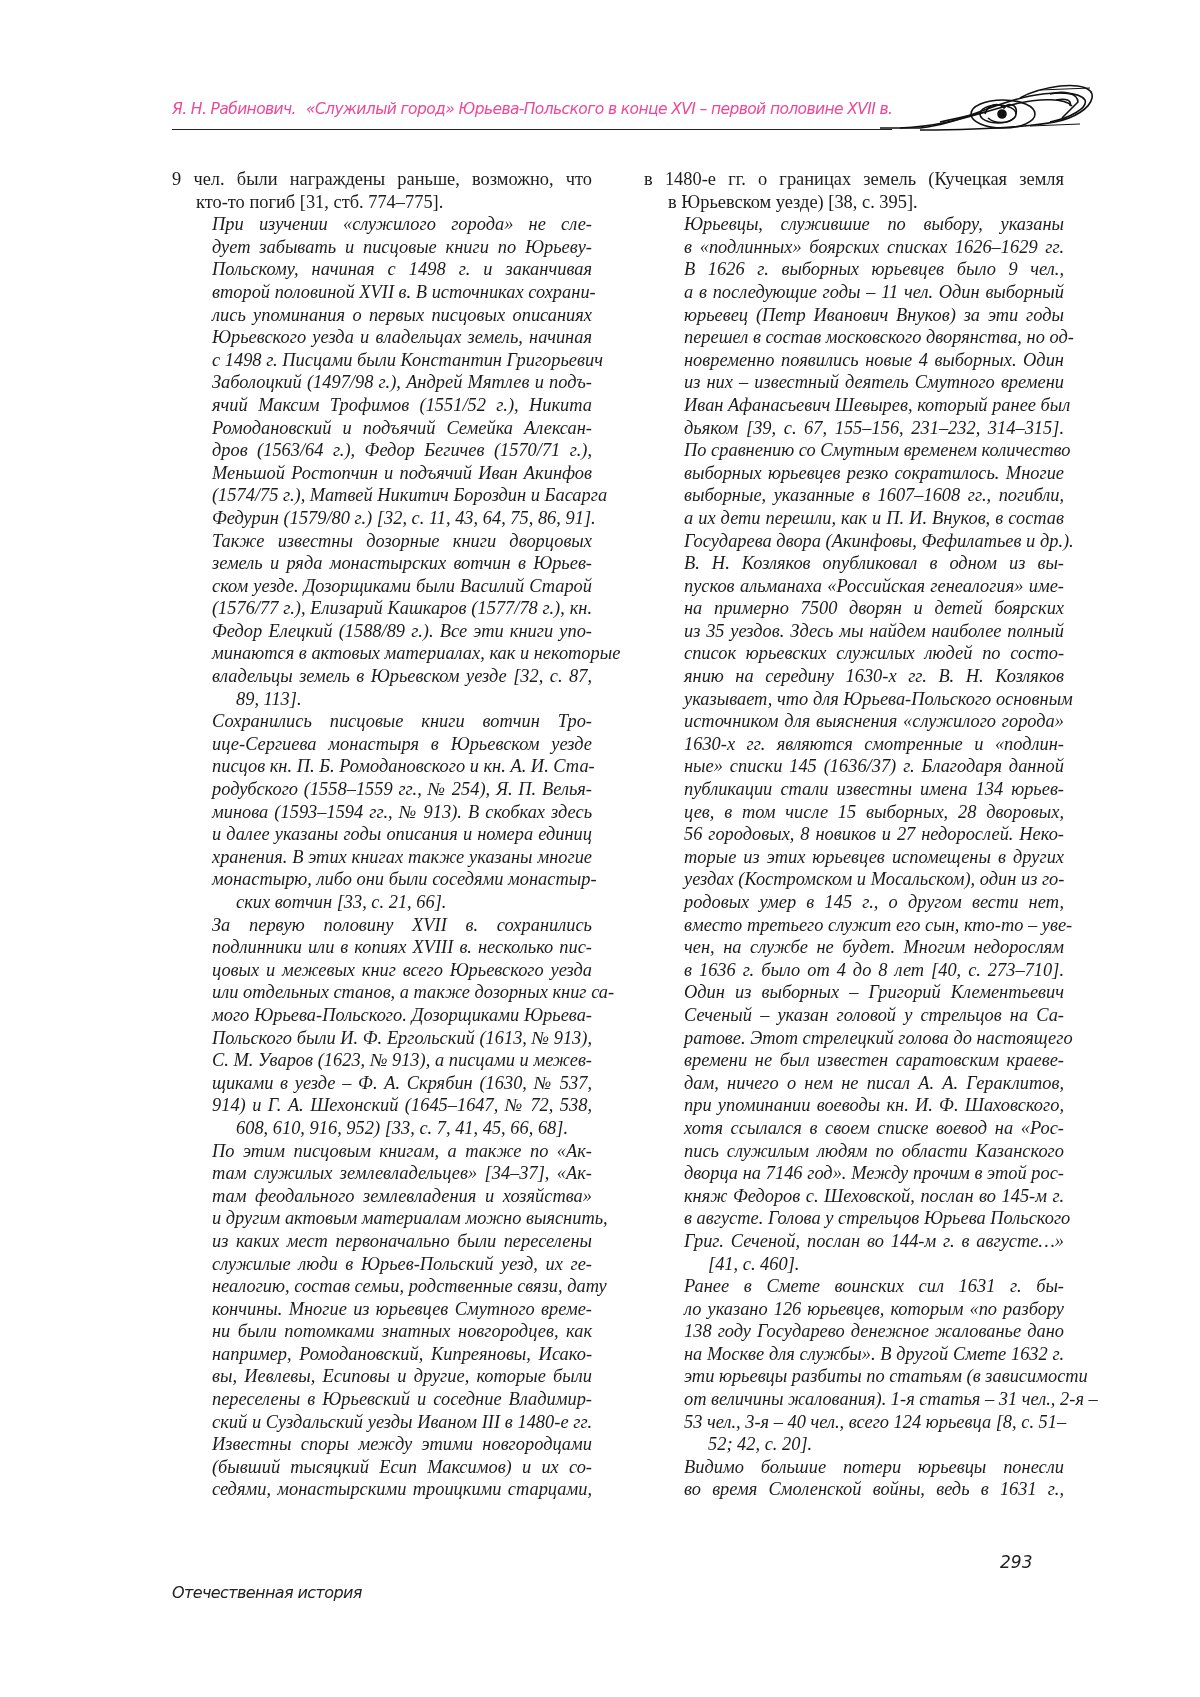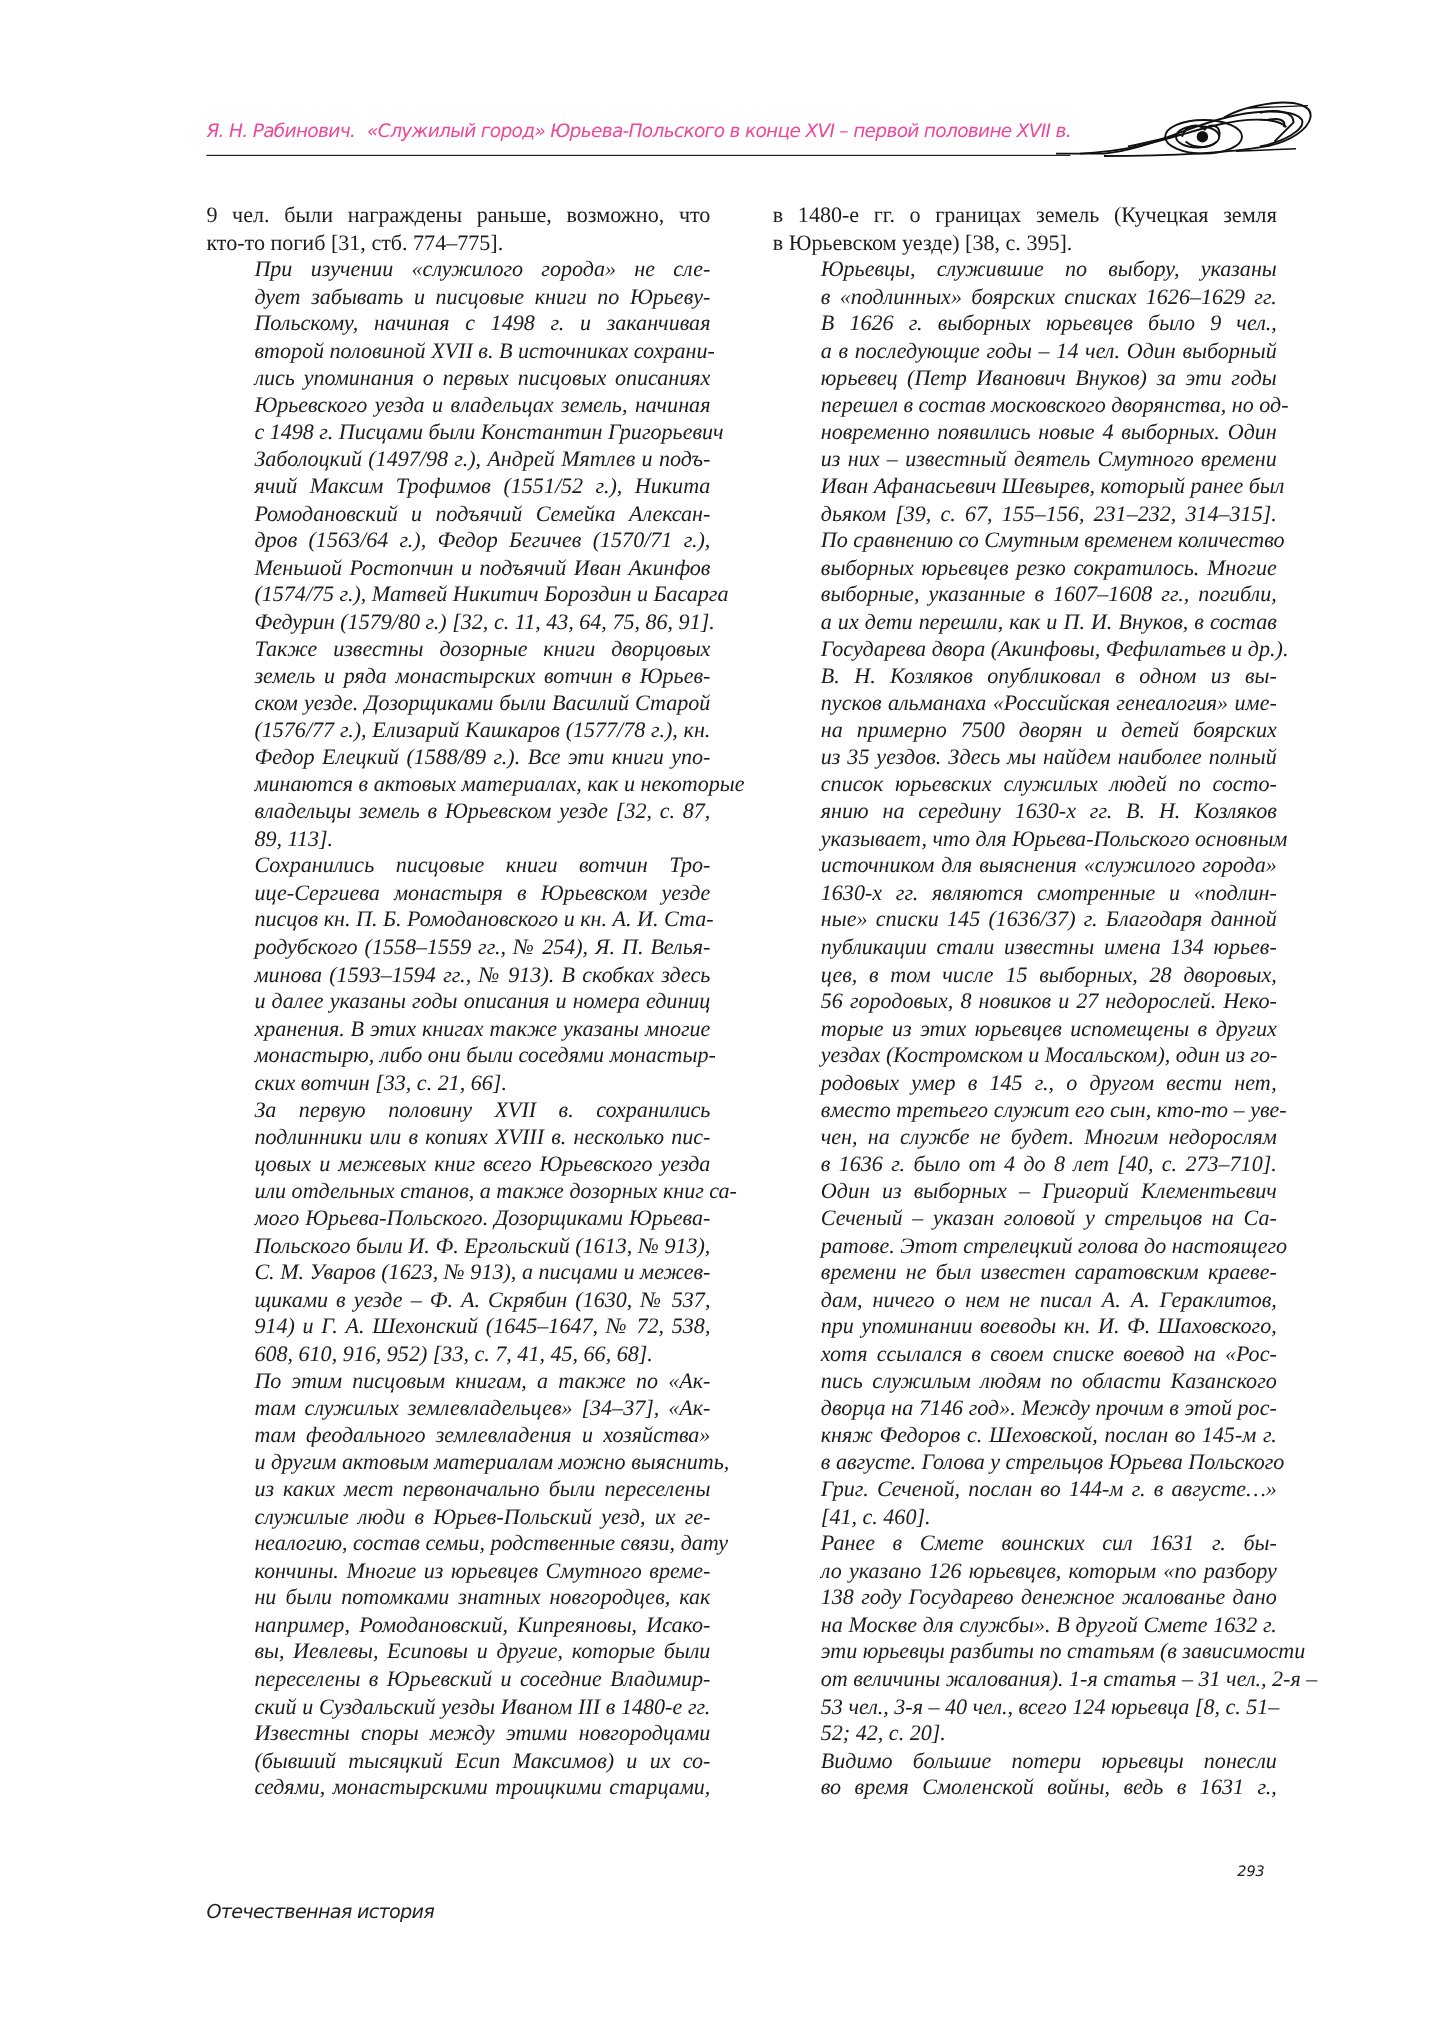--- a/index.html
+++ b/index.html
@@ -18,29 +18,29 @@
     .col {
       position: absolute; top: 168px; width: 420px;
       font-family: "Liberation Serif", serif; font-size: 18.4px; line-height: 22.6px;
       text-align: justify; hyphens: manual; color: #1c1c1c;
     }
     .col.left { left: 172px; }
     .col.right { left: 644px; }
     .col p { margin: 0; text-indent: 0; }
     .col p.indent { text-indent: 40px; font-style: italic; }
     .col .line { display: block; text-align: justify; text-align-last: justify; white-space: nowrap; }
-    .col .line.last { text-align-last: left; }
+    .col .line.last { text-align-last: left; margin-left: 24px; }
     .footer-journal {
       position: absolute; left: 172px; top: 1552px;
       font-family: "DejaVu Sans", sans-serif; font-style: italic; font-size: 16px;
       letter-spacing: -0.6px; color: #222; margin-top: 31px;
     }
     .footer-page {
-      position: absolute; left: 1000px; top: 1552px; width: 85px; text-align: center;
-      font-family: "DejaVu Sans", sans-serif; font-style: italic; font-size: 12px; color: #222;
+      position: absolute; left: 1000px; top: 1552px; width: 85px; text-align: left;
+      font-family: "DejaVu Sans", sans-serif; font-style: italic; font-size: 17px; color: #222;
     }
   </style>
 </head>
 <body>
 
 <div class="header">
   <span>Я. Н. Рабинович.</span><span class="sep"></span><span>«Служилый город» Юрьева-Польского в конце XVI – первой половине XVII в.</span>
 </div>
 <div class="header-rule"></div>
 
@@ -135,21 +135,21 @@
 
 <div class="col right">
   <p>
     <span class="line">в 1480-е гг. о границах земель (Кучецкая земля</span>
     <span class="line last">в Юрьевском уезде) [38, с. 395].</span>
   </p>
   <p class="indent">
     <span class="line">Юрьевцы, служившие по выбору, указаны</span>
     <span class="line">в «подлинных» боярских списках 1626–1629 гг.</span>
     <span class="line">В 1626 г. выборных юрьевцев было 9 чел.,</span>
-    <span class="line">а в последующие годы – 14 чел. Один выборный</span>
+    <span class="line">а в последующие годы – 11 чел. Один выборный</span>
     <span class="line">юрьевец (Петр Иванович Внуков) за эти годы</span>
     <span class="line">перешел в состав московского дворянства, но од-</span>
     <span class="line">новременно появились новые 4 выборных. Один</span>
     <span class="line">из них – известный деятель Смутного времени</span>
     <span class="line">Иван Афанасьевич Шевырев, который ранее был</span>
     <span class="line">дьяком [39, с. 67, 155–156, 231–232, 314–315].</span>
     <span class="line">По сравнению со Смутным временем количество</span>
     <span class="line">выборных юрьевцев резко сократилось. Многие</span>
     <span class="line">выборные, указанные в 1607–1608 гг., погибли,</span>
     <span class="line">а их дети перешли, как и П. И. Внуков, в состав</span>

